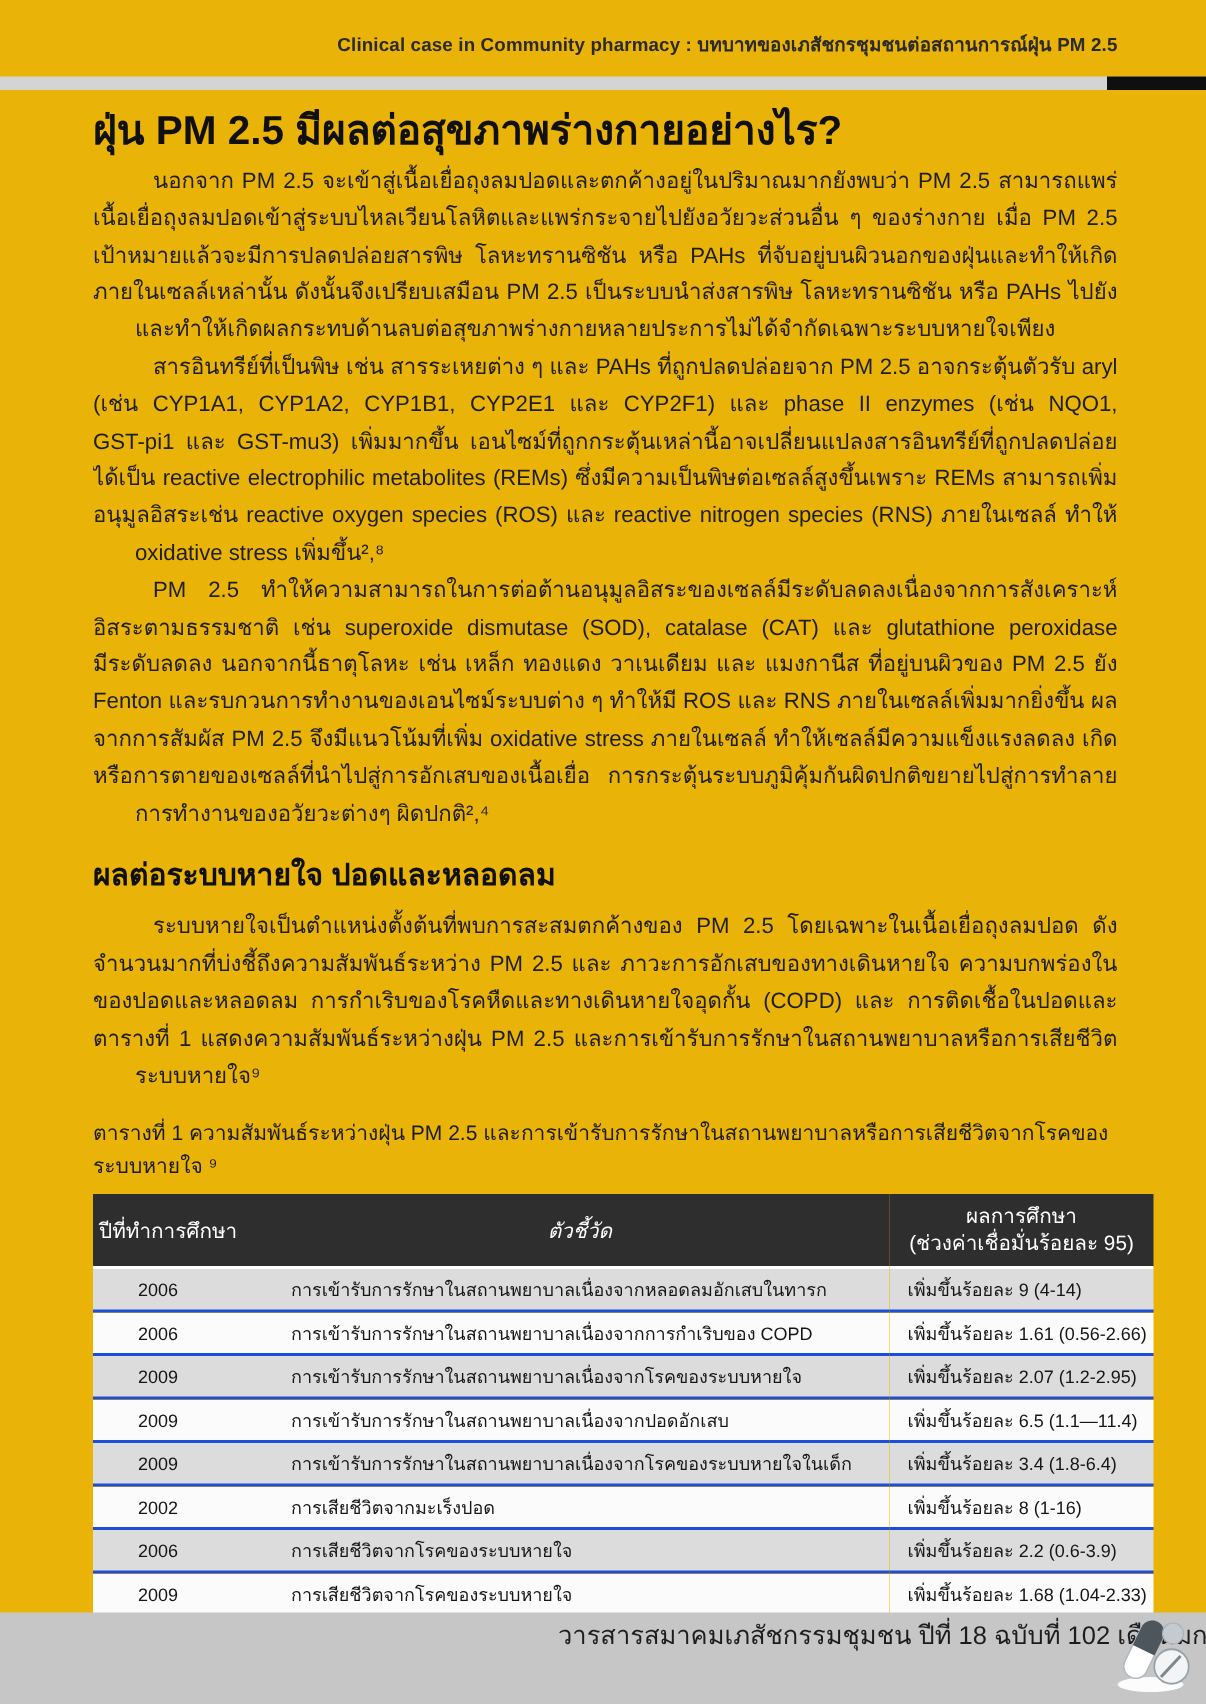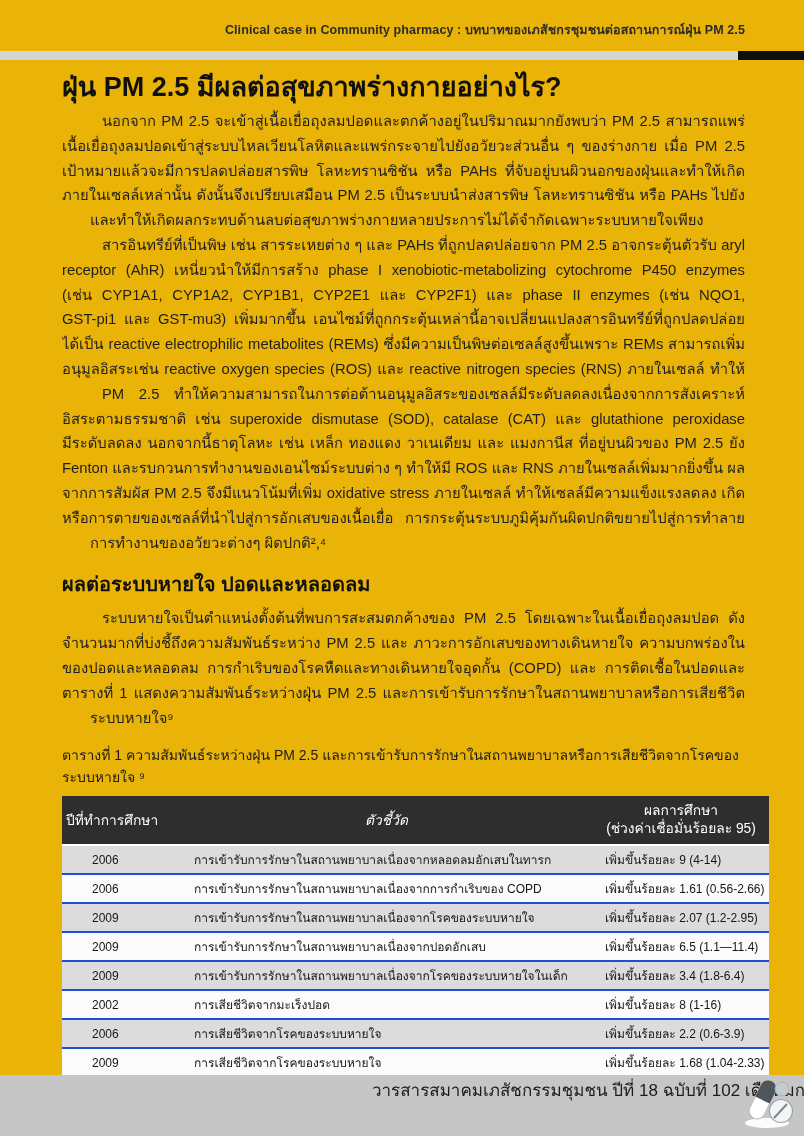--- a/index.html
+++ b/index.html
@@ -94,25 +94,25 @@
 
     <div class="para">
         <div class="tline first">นอกจาก PM 2.5 จะเข้าสู่เนื้อเยื่อถุงลมปอดและตกค้างอยู่ในปริมาณมากยังพบว่า PM 2.5 สามารถแพร่ผ่านเยื่อบุของ</div>
         <div class="tline">เนื้อเยื่อถุงลมปอดเข้าสู่ระบบไหลเวียนโลหิตและแพร่กระจายไปยังอวัยวะส่วนอื่น ๆ ของร่างกาย เมื่อ PM 2.5 เข้าสู่เซลล์</div>
         <div class="tline">เป้าหมายแล้วจะมีการปลดปล่อยสารพิษ โลหะทรานซิชัน หรือ PAHs ที่จับอยู่บนผิวนอกของฝุ่นและทำให้เกิดพยาธิสภาพ</div>
         <div class="tline">ภายในเซลล์เหล่านั้น ดังนั้นจึงเปรียบเสมือน PM 2.5 เป็นระบบนำส่งสารพิษ โลหะทรานซิชัน หรือ PAHs ไปยังอวัยวะต่างๆ</div>
         <div class="tline last">และทำให้เกิดผลกระทบด้านลบต่อสุขภาพร่างกายหลายประการไม่ได้จำกัดเฉพาะระบบหายใจเพียงเท่านั้น²</div>
       </div>
     <div class="para">
         <div class="tline first">สารอินทรีย์ที่เป็นพิษ เช่น สารระเหยต่าง ๆ และ PAHs ที่ถูกปลดปล่อยจาก PM 2.5 อาจกระตุ้นตัวรับ aryl hydrocarbon</div>
-        <div class="tline">receptor (AhR) เหนี่ยวนำให้มีการสร้าง phase I xenobiotic-metabolizing cytochrome P450 enzymes</div>
         <div class="tline">(เช่น CYP1A1, CYP1A2, CYP1B1, CYP2E1 และ CYP2F1) และ phase II enzymes (เช่น NQO1, ALDH3A1, EPHX1,</div>
         <div class="tline">GST-pi1 และ GST-mu3) เพิ่มมากขึ้น เอนไซม์ที่ถูกกระตุ้นเหล่านี้อาจเปลี่ยนแปลงสารอินทรีย์ที่ถูกปลดปล่อยจาก PM 2.5</div>
         <div class="tline">ได้เป็น reactive electrophilic metabolites (REMs) ซึ่งมีความเป็นพิษต่อเซลล์สูงขึ้นเพราะ REMs สามารถเพิ่มระดับ</div>
         <div class="tline">อนุมูลอิสระเช่น reactive oxygen species (ROS) และ reactive nitrogen species (RNS) ภายในเซลล์ ทำให้เซลล์มี</div>
+        <div class="tline last">oxidative stress เพิ่มขึ้น²,⁸</div>
       </div>
     <div class="para">
         <div class="tline first">PM 2.5 ทำให้ความสามารถในการต่อต้านอนุมูลอิสระของเซลล์มีระดับลดลงเนื่องจากการสังเคราะห์เอนไซม์ต้านอนุมูล</div>
         <div class="tline">อิสระตามธรรมชาติ เช่น superoxide dismutase (SOD), catalase (CAT) และ glutathione peroxidase (GSH-Px)</div>
         <div class="tline">มีระดับลดลง นอกจากนี้ธาตุโลหะ เช่น เหล็ก ทองแดง วาเนเดียม และ แมงกานีส ที่อยู่บนผิวของ PM 2.5 ยังกระตุ้นปฏิกิริยา</div>
         <div class="tline">Fenton และรบกวนการทำงานของเอนไซม์ระบบต่าง ๆ ทำให้มี ROS และ RNS ภายในเซลล์เพิ่มมากยิ่งขึ้น ผลรวมที่เกิดขึ้น</div>
         <div class="tline">จากการสัมผัส PM 2.5 จึงมีแนวโน้มที่เพิ่ม oxidative stress ภายในเซลล์ ทำให้เซลล์มีความแข็งแรงลดลง เกิดการทำลาย</div>
         <div class="tline">หรือการตายของเซลล์ที่นำไปสู่การอักเสบของเนื้อเยื่อ การกระตุ้นระบบภูมิคุ้มกันผิดปกติขยายไปสู่การทำลายเนื้อเยื่อและ</div>
         <div class="tline last">การทำงานของอวัยวะต่างๆ ผิดปกติ²,⁴</div>
       </div>

